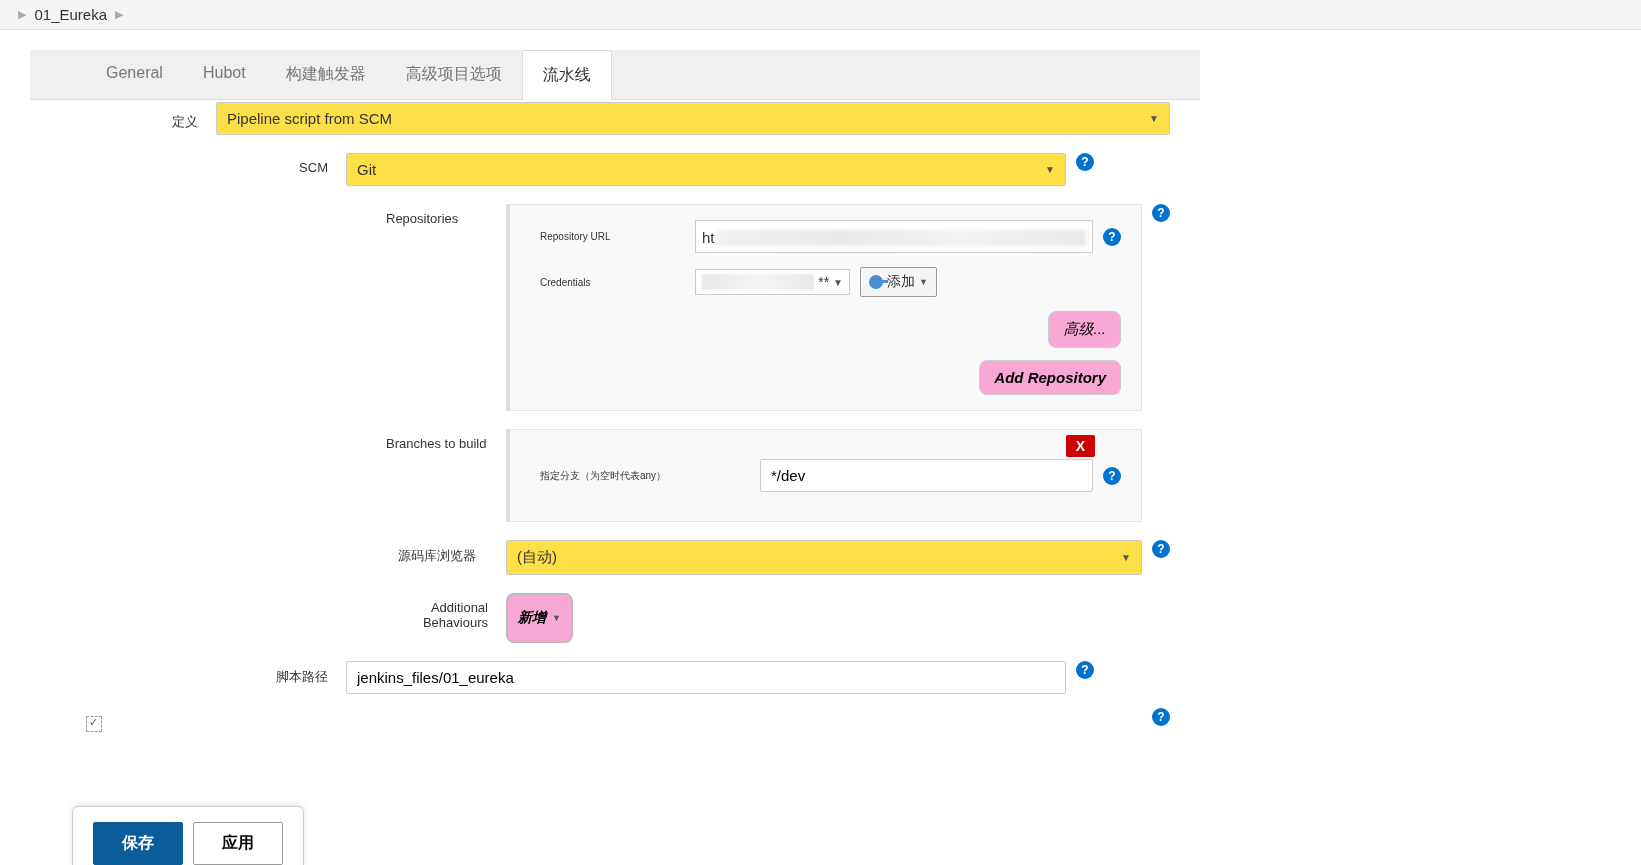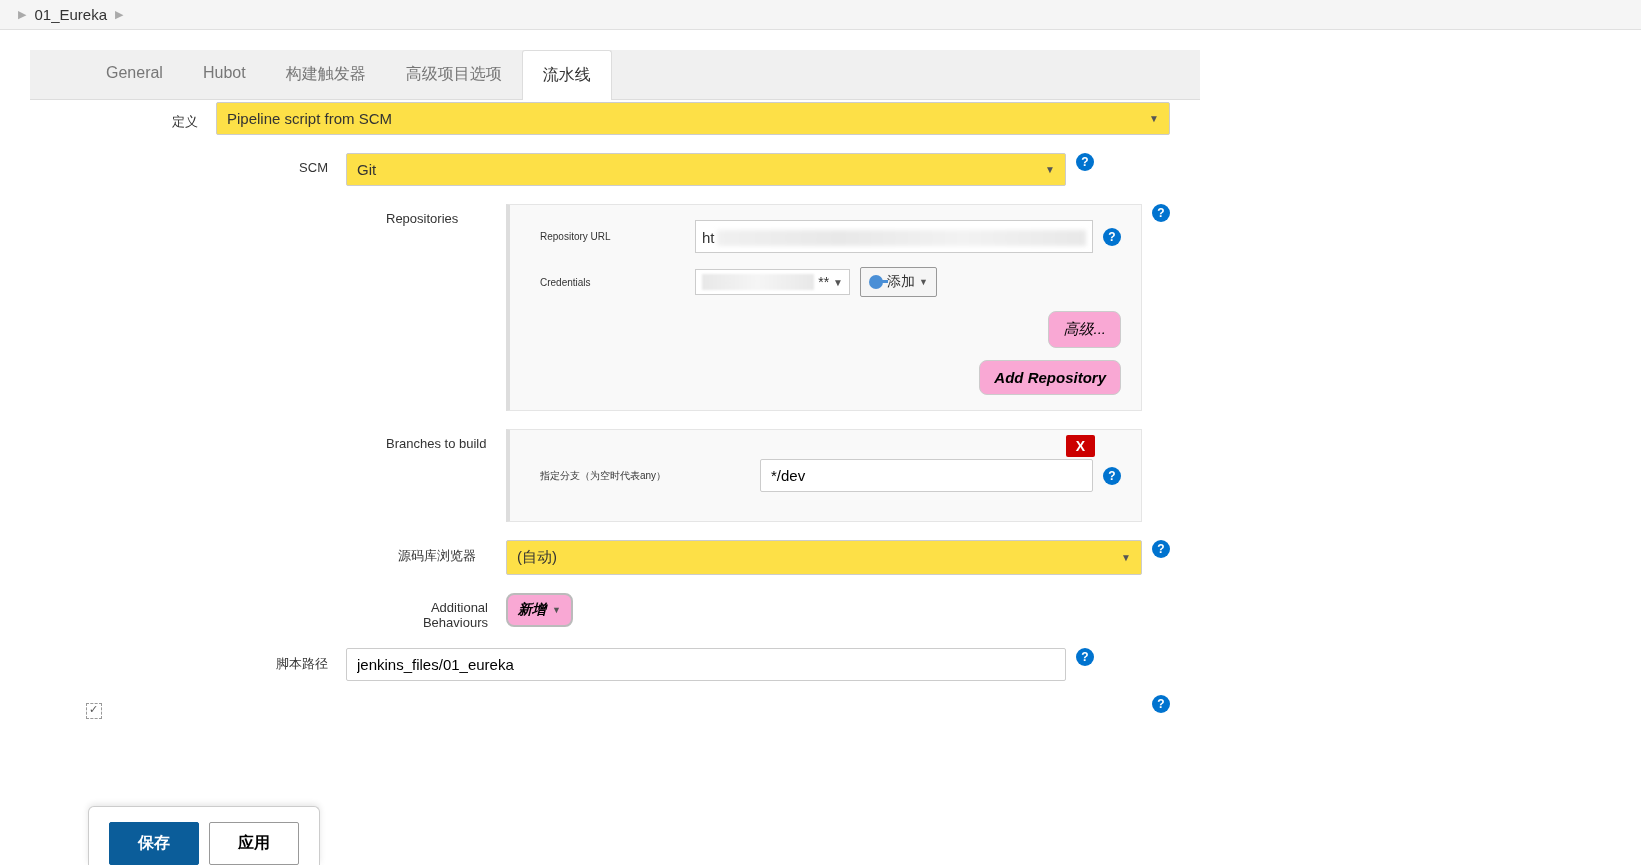--- a/index.html
+++ b/index.html
@@ -165,21 +165,21 @@
       border: 1px solid #ccc;
       background: #f9a8d4;
       padding: 8px 14px;
       font-size: 15px;
       cursor: pointer;
       border-radius: 8px;
       display: inline-flex;
       align-items: center;
       font-style: italic;
     }
-    .btn-small { padding: 6px 10px; font-size: 14px; }
+    .btn-small { padding: 14px 10px; font-size: 14px; }
     .btn-bold { font-weight: bold; }
     .btn-right-row {
       display: flex;
       justify-content: flex-end;
     }
     .add-btn {
       border: 1px solid #999;
       background: #f5f5f5;
       padding: 5px 8px;
       display: flex;
@@ -215,21 +215,21 @@
       padding: 3px 10px;
       font-weight: bold;
       font-size: 14px;
       cursor: pointer;
       border-radius: 2px;
     }
     .section-gap { margin-top: 18px; }
     .footer-bar {
       position: fixed;
       bottom: 0;
-      left: 88px;
+      left: 72px;
       background: #fff;
       border: 1px solid #ccc;
       border-bottom: none;
       border-radius: 6px 6px 0 0;
       box-shadow: 0 -2px 6px rgba(0,0,0,0.1);
       padding: 15px 20px 0 20px;
       display: flex;
       gap: 10px;
     }
     .btn-primary {

